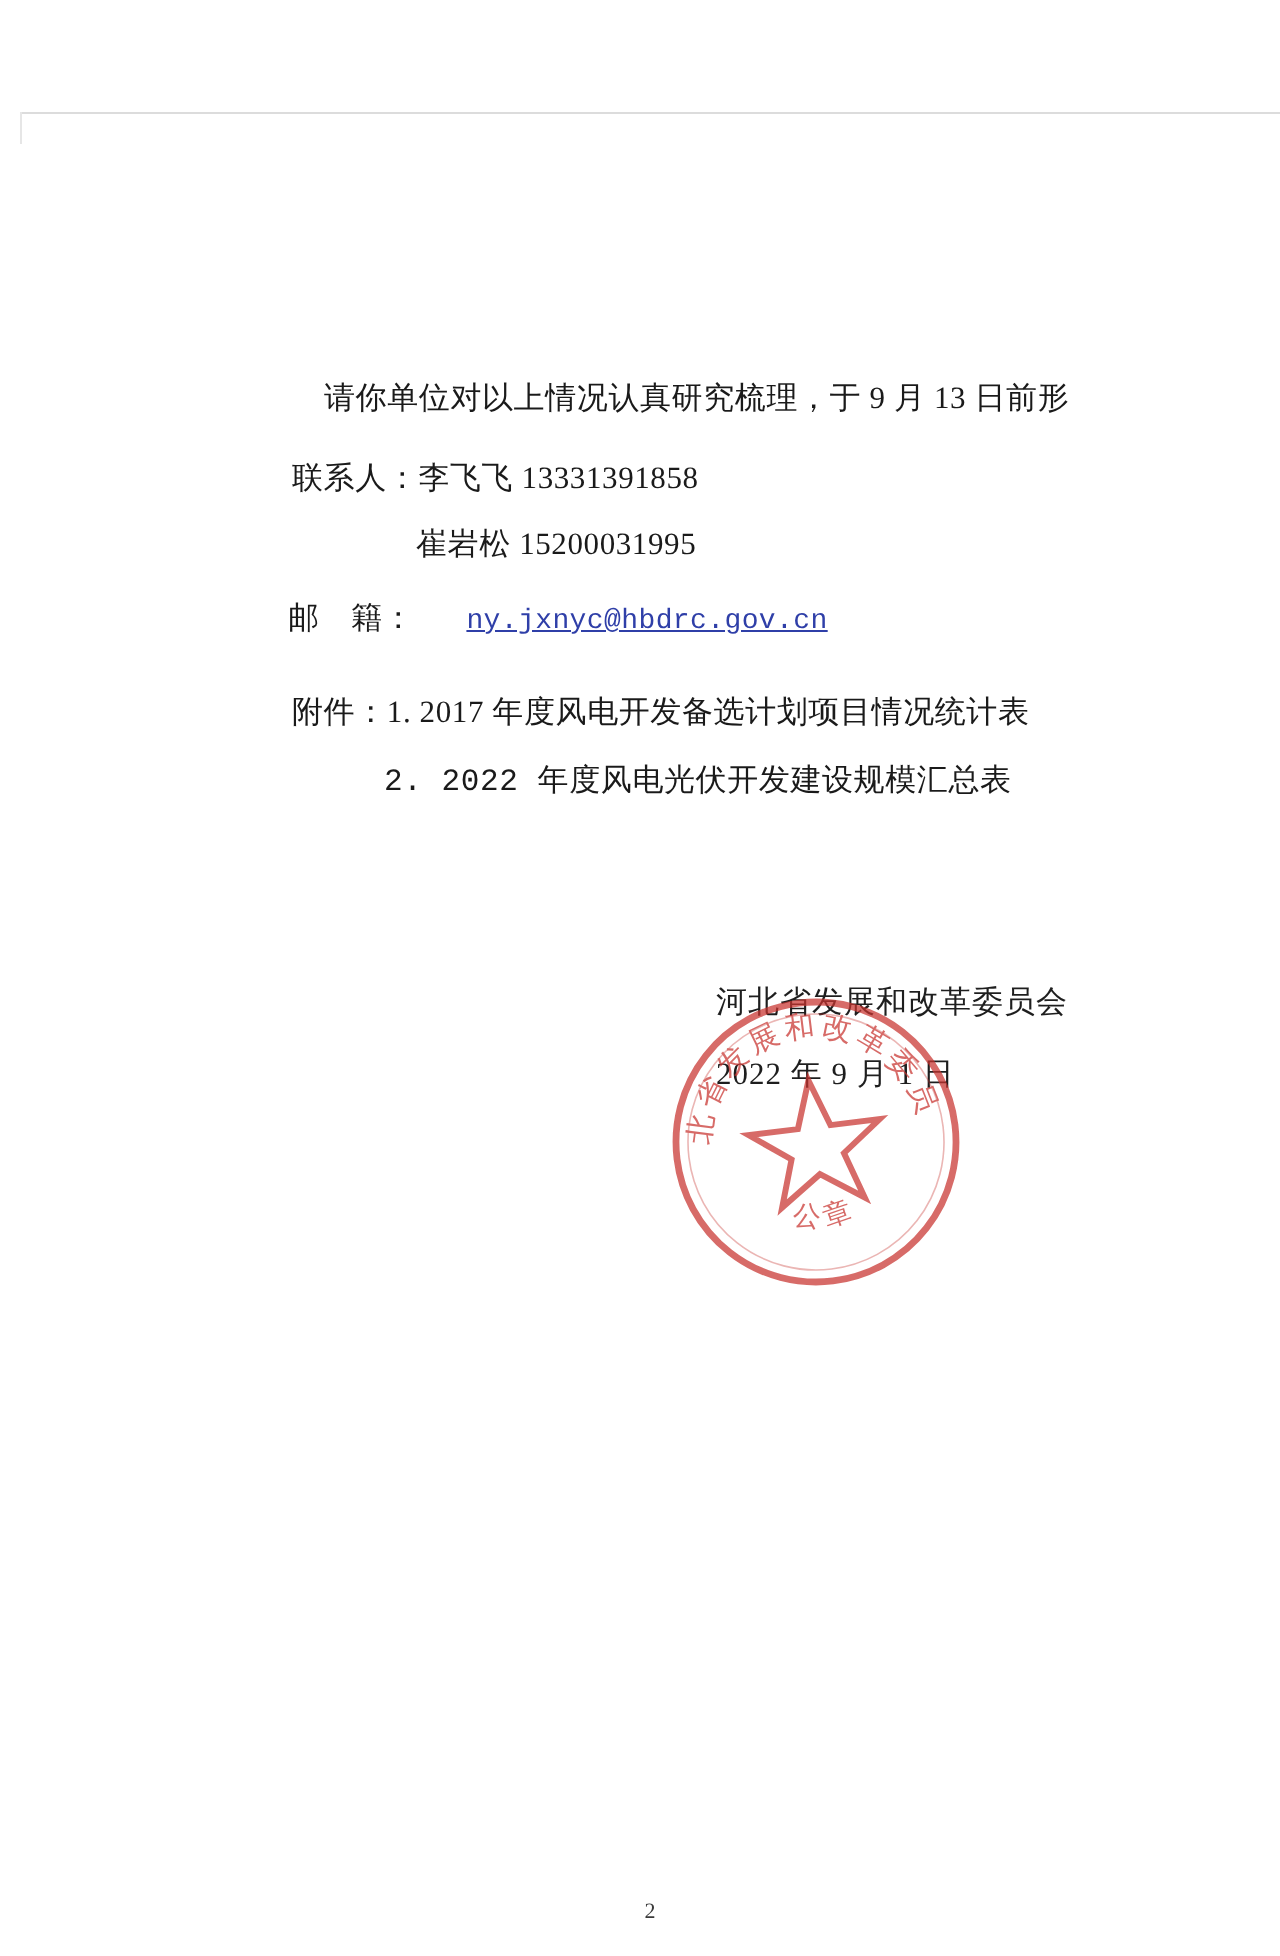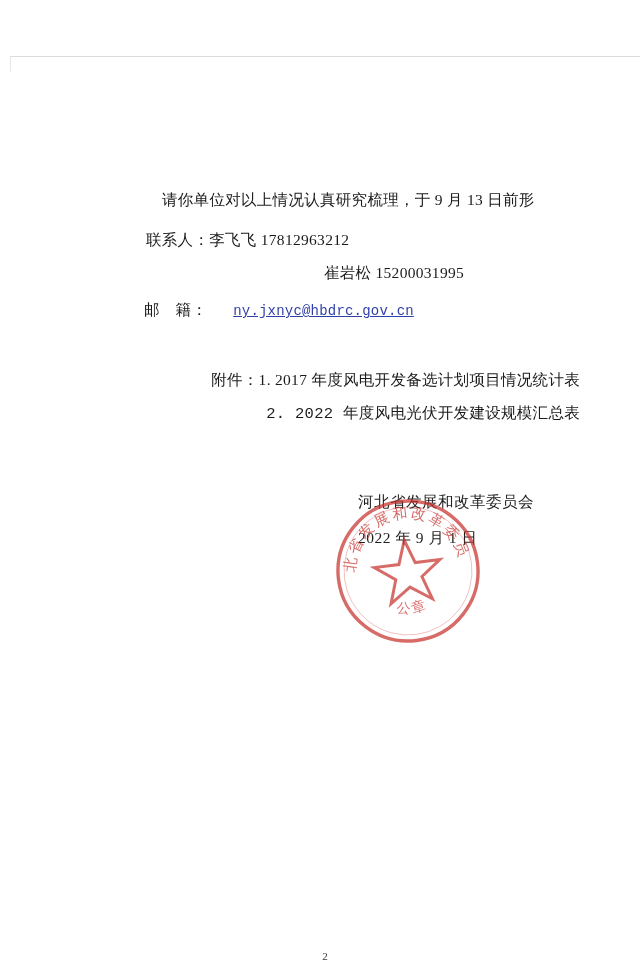--- a/index.html
+++ b/index.html
@@ -61,42 +61,40 @@
   .contacts {
     margin-top: 4px;
   }
   .contact-line {
     margin: 0;
     text-indent: 16px;
     line-height: 33px;
   }
   .contact-line.second {
     text-indent: 78px;
-    text-align: center;
   }
   .mail-line {
     margin: 4px 0 0 0;
     text-indent: 14px;
     line-height: 34px;
     white-space: nowrap;
   }
   .mail-label-gap {
     display: inline-block;
     width: 26px;
   }
   .mail-link {
     color: #2f3fa8;
     text-decoration: underline;
     font-family: "Liberation Mono", "DejaVu Sans Mono", monospace;
     font-size: 14px;
     letter-spacing: 0.2px;
   }
   .attach-block {
-    margin-top: 35px;
-    text-align: right;
+    margin-top: 12px;
   }
   .attach-line {
     margin: 0;
     text-indent: 16px;
     line-height: 34px;
   }
   .attach-line.second {
     text-indent: 62px;
     font-family: Liberation Mono, monospace;
   }
@@ -141,21 +139,21 @@
 
 <div class="scan-top-band"></div>
 <div class="scan-left-edge"></div>
 
 <div class="page">
 
   <div class="body-text">
     <p class="para para-indent">请你单位对以上情况认真研究梳理，于 9 月 13 日前形</p>
 
     <div class="contacts">
-      <p class="contact-line">联系人：李飞飞 17812963212</p>
+      <p class="contact-line">联系人：李飞飞 13331391858</p>
       <p class="contact-line second">崔岩松 15200031995</p>
       <p class="mail-line"><span>邮　籍：</span><span class="mail-label-gap"></span><a class="mail-link" href="#">ny.jxnyc@hbdrc.gov.cn</a></p>
     </div>
 
     <div class="attach-block">
       <p class="attach-line">附件：1. 2017 年度风电开发备选计划项目情况统计表</p>
       <p class="attach-line second">2. 2022 年度风电光伏开发建设规模汇总表</p>
     </div>
   </div>
 

